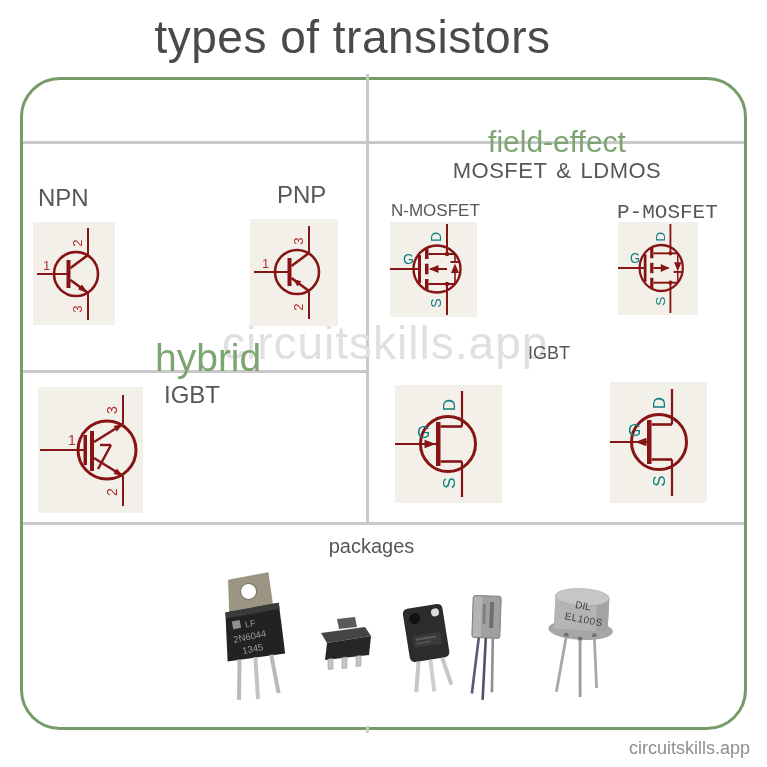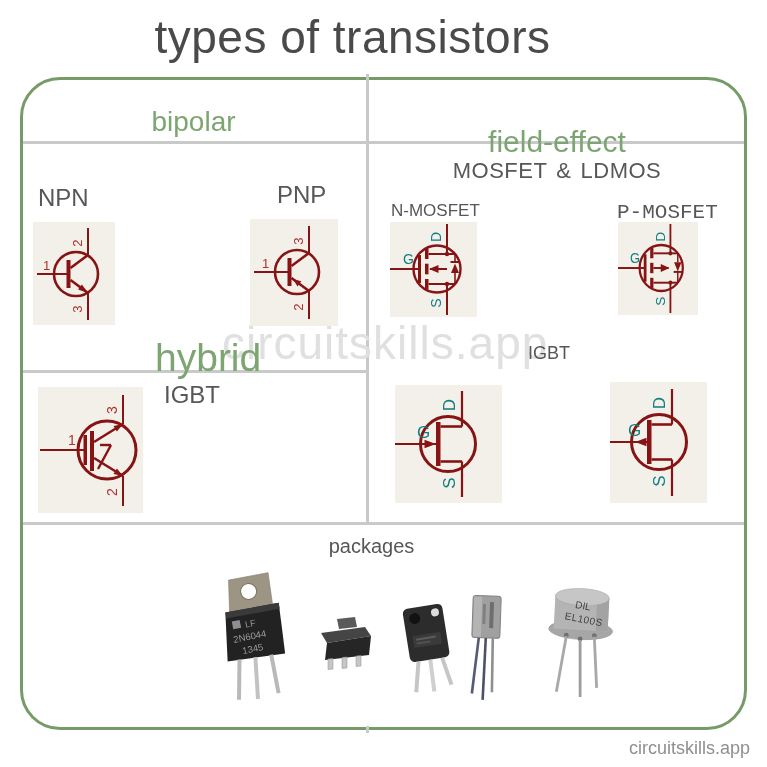--- a/index.html
+++ b/index.html
@@ -43,21 +43,20 @@
 
   <div class="abs panel"></div>
   <div class="abs vdiv"></div>
   <div class="abs hdiv" style="left:23px;top:141px;width:721px;"></div>
   <div class="abs hdiv" style="left:23px;top:370px;width:343px;"></div>
   <div class="abs hdiv" style="left:23px;top:522px;width:721px;"></div>
   <div class="abs tick"></div>
 
   <div class="abs watermark">circuitskills.app</div>
 
-  <div class="abs green-h center" style="left:20px;top:106px;width:347px;font-size:28px;">bipolar</div>
   <div class="abs green-h center" style="left:367px;top:101px;width:380px;font-size:30px;margin-top:24px;">field-effect</div>
 
   <div class="abs glabel center" style="left:367px;top:158px;width:380px;font-size:22px;letter-spacing:.5px;">
     <span>MOSFET</span><span style="margin:0 9px;">&amp;</span><span>LDMOS</span>
   </div>
 
   <div class="abs green-h" style="left:155px;top:336px;font-size:39px;">hybrid</div>
   <div class="abs glabel" style="left:528px;top:343px;font-size:18px;">IGBT</div>
   <div class="abs glabel center" style="left:20px;top:535px;width:703px;font-size:20px;">packages</div>
 

